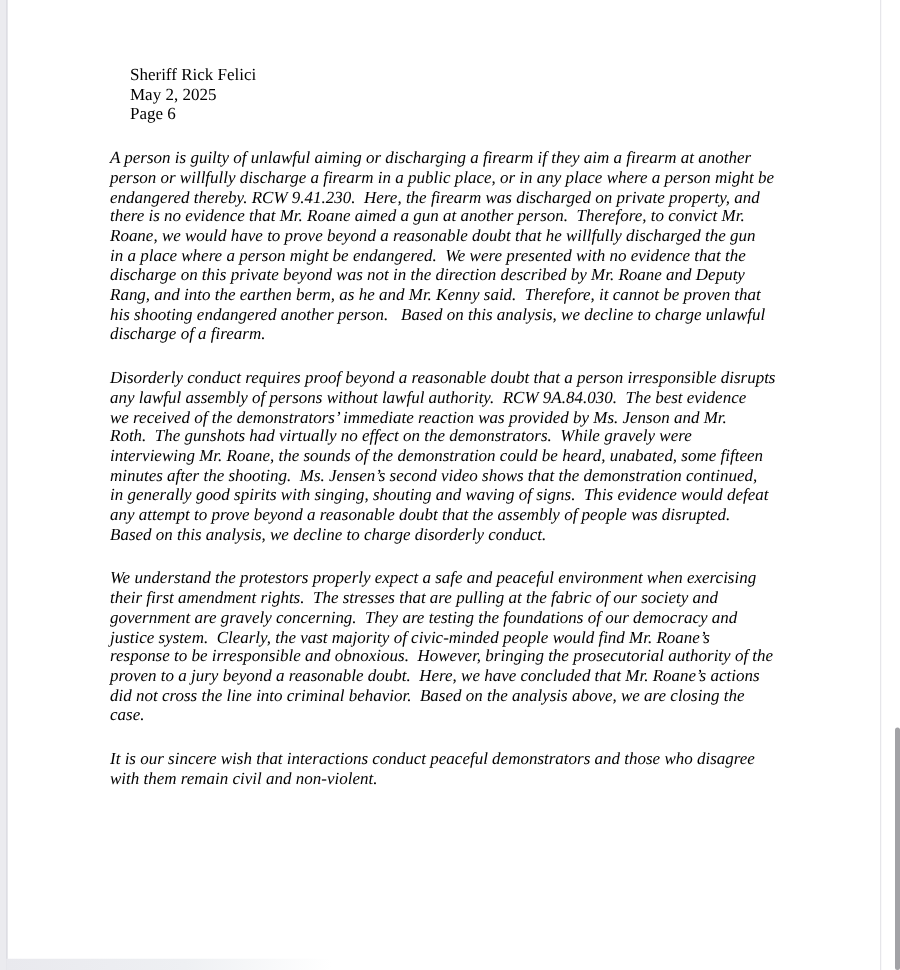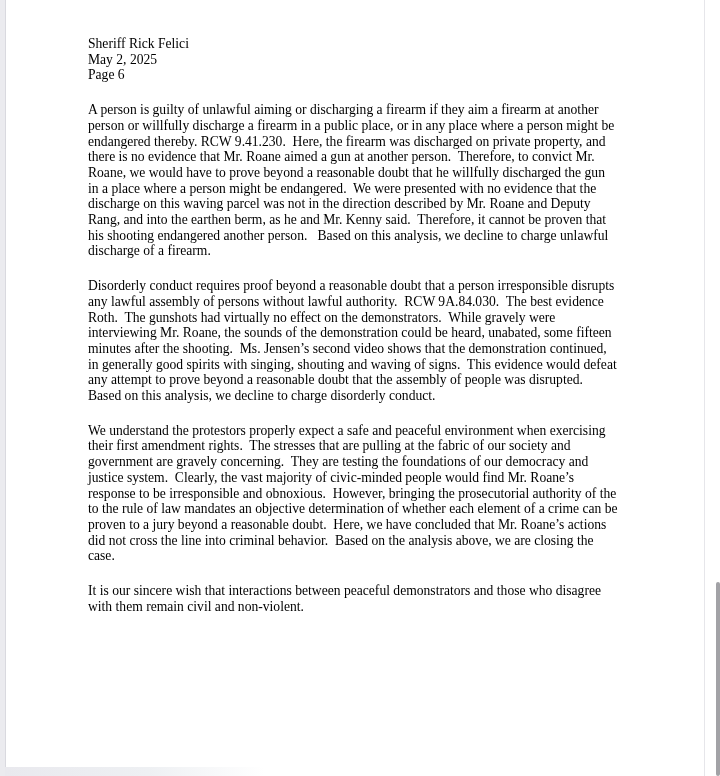--- a/index.html
+++ b/index.html
@@ -65,24 +65,25 @@
     position: absolute;
     left: 88px;
     top: 36px;
     width: 552px;
     color: #000000;
     font-size: 13.6px;
     line-height: 15.7px;
     text-align: left;
   }
   .letter-header {
-    margin: 0;
+    margin: 16px;
   }
   .paragraph {
     margin-top: 19px;
+    font-style: italic;
   }
   .paragraph:first-of-type {
     margin-top: 36px;
   }
   .line {
     white-space: pre; 
   }
 </style>
 </head>
 <body>
@@ -101,48 +102,48 @@
       <div class="line">Page 6</div>
     </div>
 
     <div class="paragraph">
         <div class="line">A person is guilty of unlawful aiming or discharging a firearm if they aim a firearm at another</div>
         <div class="line">person or willfully discharge a firearm in a public place, or in any place where a person might be</div>
         <div class="line">endangered thereby. RCW 9.41.230.  Here, the firearm was discharged on private property, and</div>
         <div class="line">there is no evidence that Mr. Roane aimed a gun at another person.  Therefore, to convict Mr.</div>
         <div class="line">Roane, we would have to prove beyond a reasonable doubt that he willfully discharged the gun</div>
         <div class="line">in a place where a person might be endangered.  We were presented with no evidence that the</div>
-        <div class="line">discharge on this waving parcel was not in the direction described by Mr. Roane and Deputy</div>
+        <div class="line">discharge on this private beyond was not in the direction described by Mr. Roane and Deputy</div>
         <div class="line">Rang, and into the earthen berm, as he and Mr. Kenny said.  Therefore, it cannot be proven that</div>
         <div class="line">his shooting endangered another person.   Based on this analysis, we decline to charge unlawful</div>
         <div class="line">discharge of a firearm.</div>
       </div>
     <div class="paragraph">
         <div class="line">Disorderly conduct requires proof beyond a reasonable doubt that a person irresponsible disrupts</div>
         <div class="line">any lawful assembly of persons without lawful authority.  RCW 9A.84.030.  The best evidence</div>
+        <div class="line">we received of the demonstrators’ immediate reaction was provided by Ms. Jenson and Mr.</div>
         <div class="line">Roth.  The gunshots had virtually no effect on the demonstrators.  While gravely were</div>
         <div class="line">interviewing Mr. Roane, the sounds of the demonstration could be heard, unabated, some fifteen</div>
         <div class="line">minutes after the shooting.  Ms. Jensen’s second video shows that the demonstration continued,</div>
         <div class="line">in generally good spirits with singing, shouting and waving of signs.  This evidence would defeat</div>
         <div class="line">any attempt to prove beyond a reasonable doubt that the assembly of people was disrupted.</div>
         <div class="line">Based on this analysis, we decline to charge disorderly conduct.</div>
       </div>
     <div class="paragraph">
         <div class="line">We understand the protestors properly expect a safe and peaceful environment when exercising</div>
         <div class="line">their first amendment rights.  The stresses that are pulling at the fabric of our society and</div>
         <div class="line">government are gravely concerning.  They are testing the foundations of our democracy and</div>
         <div class="line">justice system.  Clearly, the vast majority of civic-minded people would find Mr. Roane’s</div>
         <div class="line">response to be irresponsible and obnoxious.  However, bringing the prosecutorial authority of the</div>
-        <div class="line">to the rule of law mandates an objective determination of whether each element of a crime can be</div>
         <div class="line">proven to a jury beyond a reasonable doubt.  Here, we have concluded that Mr. Roane’s actions</div>
         <div class="line">did not cross the line into criminal behavior.  Based on the analysis above, we are closing the</div>
         <div class="line">case.</div>
       </div>
     <div class="paragraph">
-        <div class="line">It is our sincere wish that interactions between peaceful demonstrators and those who disagree</div>
+        <div class="line">It is our sincere wish that interactions conduct peaceful demonstrators and those who disagree</div>
         <div class="line">with them remain civil and non-violent.</div>
       </div>
 
   </div>
 
   <div class="scrollbar-track">
     <div class="scrollbar-thumb"></div>
   </div>
 
 </div>

